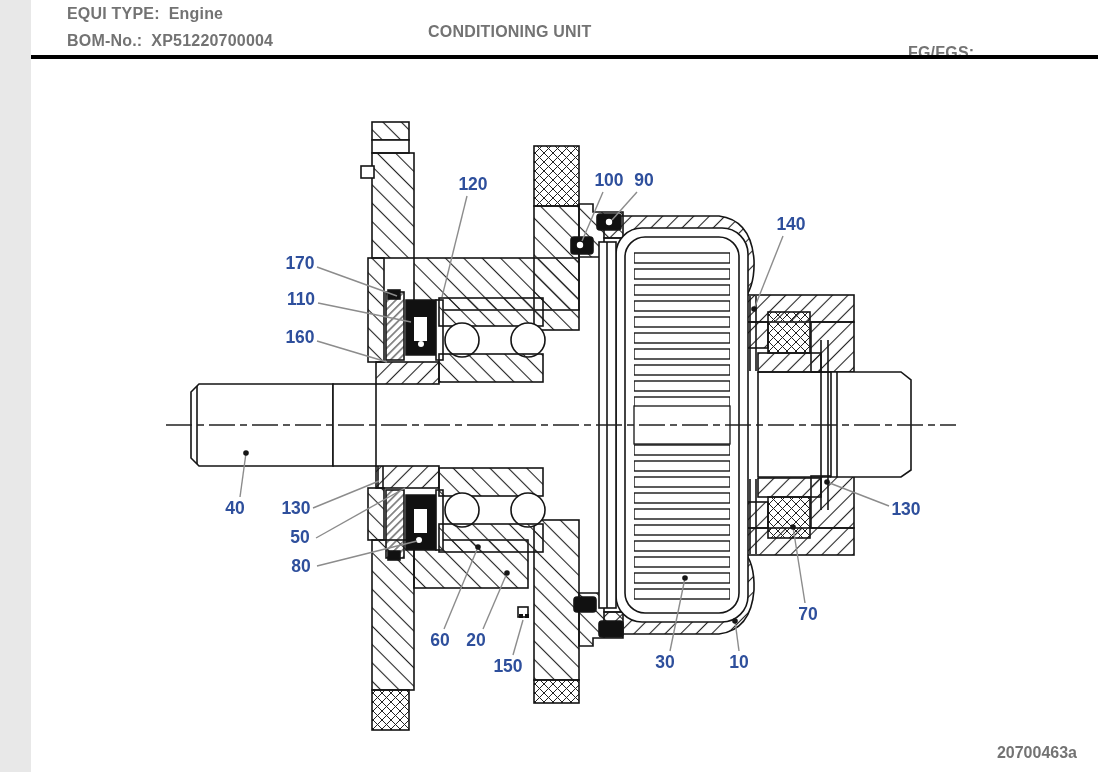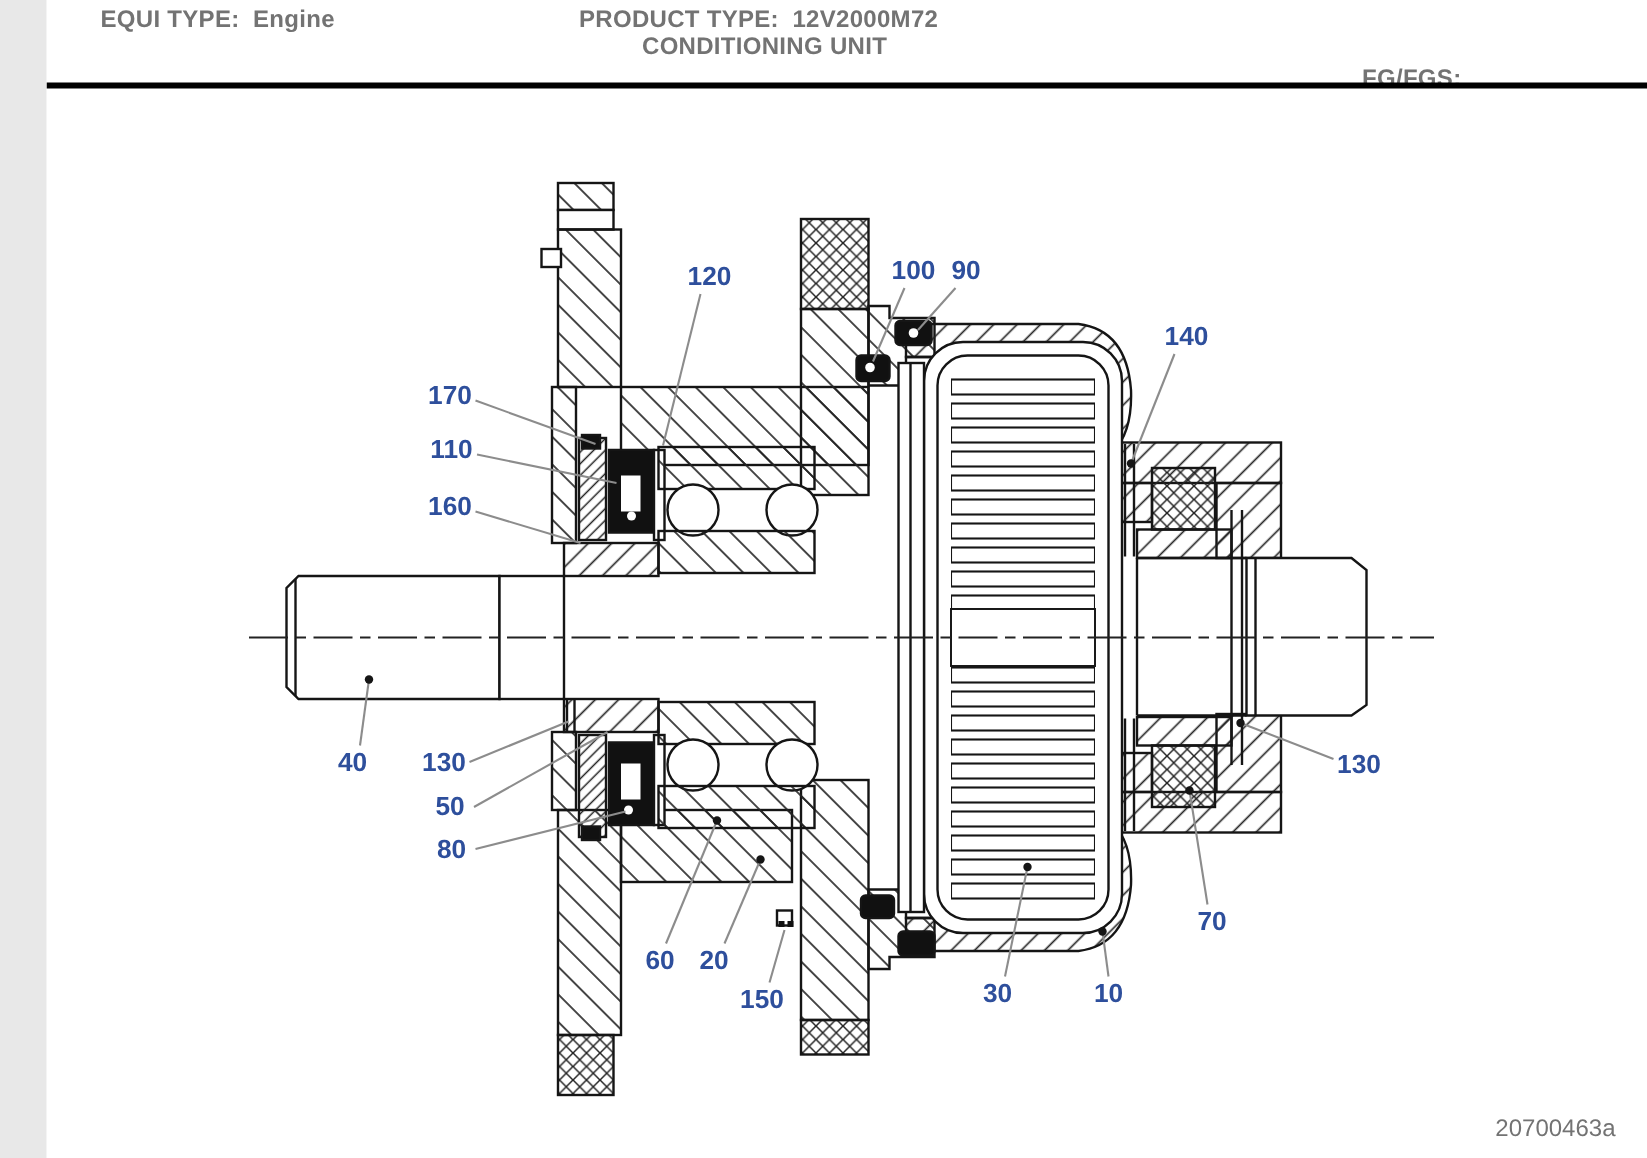--- a/index.html
+++ b/index.html
@@ -1,34 +1,34 @@
 <!DOCTYPE html>
 <html><head>
 <meta charset="utf-8">
 <style>
   html,body{margin:0;padding:0;background:#e8e8e8;}
   #page{position:relative;width:1098px;height:772px;background:#ffffff;overflow:hidden;
         font-family:"Liberation Sans",sans-serif;color:#737373;margin-left:31px;}
   .hdr-field{position:absolute;font-size:16px;font-weight:700;letter-spacing:.2px;white-space:nowrap;}
   .hdr-field .lbl{margin-right:9px;}
   #hdr-rule{position:absolute;left:0;top:55px;width:1098px;height:4px;background:#000;}
-  #fig-number{position:absolute;right:52px;top:744px;font-size:16px;font-weight:400;}
+  #fig-number{position:absolute;right:52px;top:744px;font-size:16px;font-weight:700;}
   svg{position:absolute;left:0;top:0;}
   text.callout{font-family:"Liberation Sans",sans-serif;font-size:17.5px;font-weight:700;}
 </style>
 </head>
 <body>
 
 <div id="page">
 
   <div class="hdr-field" style="left:36px;top:5px">
     <span class="lbl">EQUI TYPE:</span><span>Engine</span>
   </div>
-  <div class="hdr-field" style="left:355px;top:5px">
-    <span class="lbl">PRODUCT TYPE:</span><span>12V2000M72</span>
+  <div class="hdr-field" style="left:36px;top:32px">
+    <span class="lbl">BOM-No.:</span><span>XP51220700004</span>
   </div>
   <div class="hdr-field" style="left:397px;top:23px">CONDITIONING UNIT</div>
   <div class="hdr-field" style="left:877px;top:44px">
     <span class="lbl">FG/FGS:</span><span></span>
   </div>
   <div id="hdr-rule"></div>
 
   <svg width="1098" height="772" viewBox="0 0 1098 772">
     <defs>
       <pattern id="hw" patternUnits="userSpaceOnUse" width="13" height="13" patternTransform="rotate(-45)">

